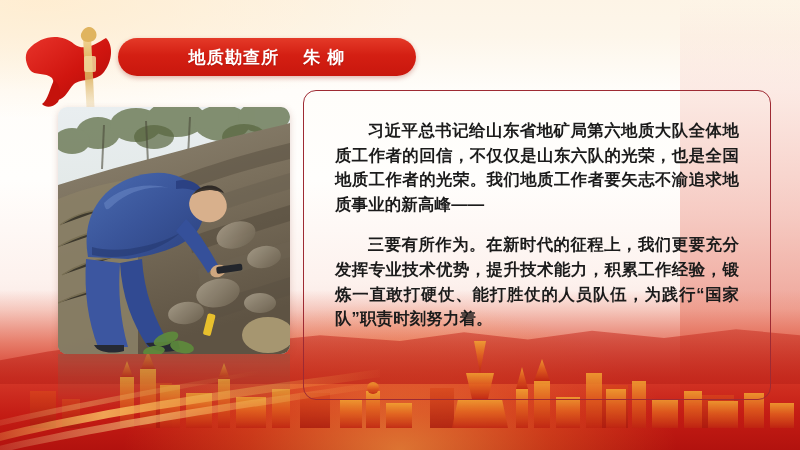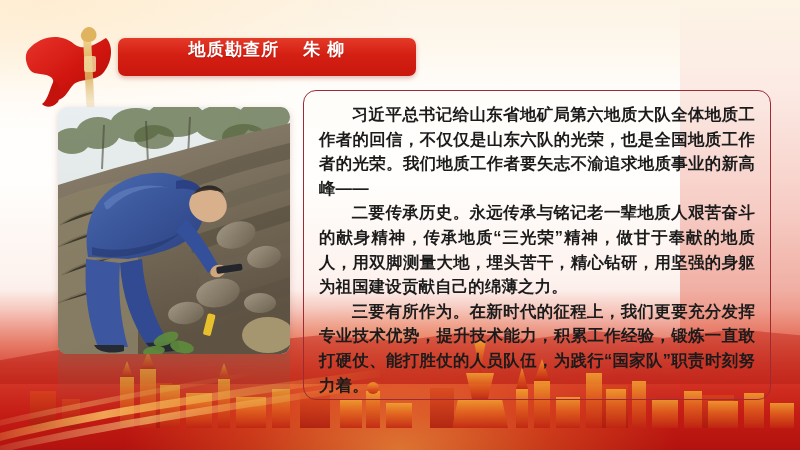--- a/index.html
+++ b/index.html
@@ -64,24 +64,24 @@
     position:absolute; left:-40px; bottom:-10px; width:420px; height:110px;
     pointer-events:none;
   }
 
   
   .emblem { position:absolute; left:12px; top:22px; width:118px; height:100px; }
 
   
   .title-pill {
     position:absolute; left:118px; top:38px; width:298px; height:38px;
-    border-radius:7px;
+    border-radius:19px;
     background:linear-gradient(180deg,#e43a28 0%,#d41f13 45%,#c9170d 100%);
     box-shadow:0 2px 5px rgba(150,20,10,0.30);
-    display:flex; align-items:flex-start; justify-content:center;
+    display:flex; align-items:center; justify-content:center;
   }
   .title-text {
     color:#ffffff; font-size:17px; font-weight:bold;
     letter-spacing:1.2px; white-space:pre;
     text-shadow:0 1px 1px rgba(120,10,5,0.35);
   }
 
   
   .photo-wrap {
     position:absolute; left:58px; top:107px; width:232px; height:247px;
@@ -101,21 +101,21 @@
   .text-panel {
     position:absolute; left:303px; top:90px; width:468px; height:310px;
     border:1.4px solid #9e2a33; border-radius:13px;
     padding:11px 15px 8px 15px;
   }
   .body-text {
     font-size:16.4px; line-height:24.6px; font-weight:bold;
     color:#1b1b1b; text-align:justify; text-justify:inter-ideograph;
     letter-spacing:.2px;
   }
-  .body-text p { text-indent:2em; margin:0; }
+  .body-text p { text-indent:2em; margin:16px; }
 </style>
 </head>
 <body>
 
 <div id="slide">
 
   <div class="haze-top-left"></div>
   <div class="haze-right"></div>
 
   <div class="sunset"></div>
@@ -343,18 +343,17 @@
       <rect width="232" height="247" fill="#8a7f66"></rect>
       <path d="M0,78 C 50,62 100,50 150,36 C 180,28 210,22 232,16 L232,247 L0,247 Z" fill="#6e6351"></path>
       <ellipse cx="178" cy="128" rx="20" ry="13" fill="#a59b88"></ellipse>
       <path d="M30,150 C 24,118 36,86 70,72 C 100,60 126,66 140,84 C 150,98 146,118 136,128 C 120,142 96,148 70,152 Z" fill="#3a559a"></path>
     </svg>
   </div>
 
   <div class="text-panel">
     <div class="body-text">
       <p>习近平总书记给山东省地矿局第六地质大队全体地质工作者的回信，不仅仅是山东六队的光荣，也是全国地质工作者的光荣。我们地质工作者要矢志不渝追求地质事业的新高峰——</p>
-      <p>二要传承历史。永远传承与铭记老一辈地质人艰苦奋斗的献身精神，传承地质“三光荣”精神，做甘于奉献的地质人，用双脚测量大地，埋头苦干，精心钻研，用坚强的身躯为祖国建设贡献自己的绵薄之力。</p>
       <p>三要有所作为。在新时代的征程上，我们更要充分发挥专业技术优势，提升技术能力，积累工作经验，锻炼一直敢打硬仗、能打胜仗的人员队伍，为践行“国家队”职责时刻努力着。</p>
     </div>
   </div>
 
 </div>
 
 </body></html>

